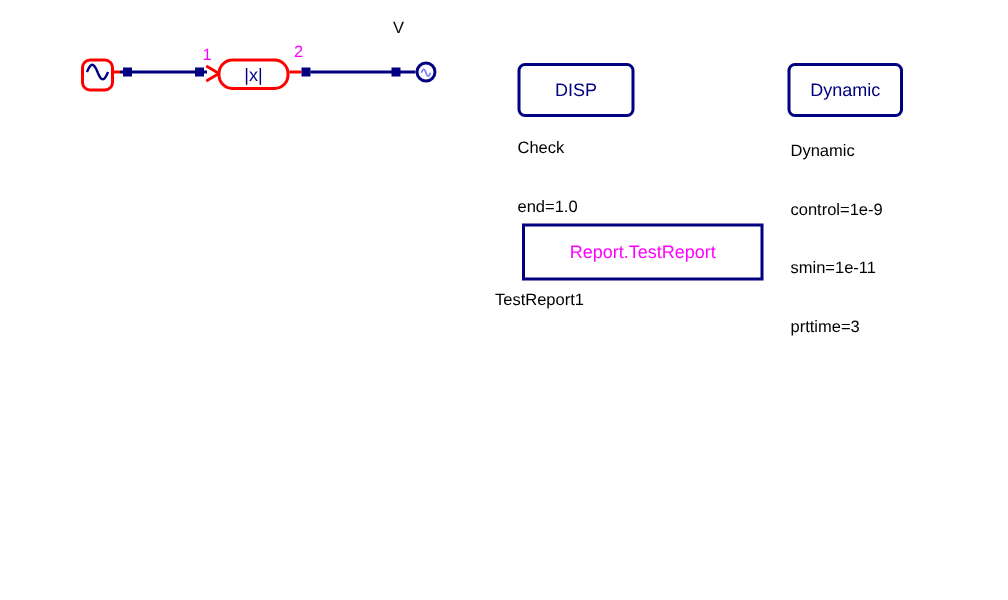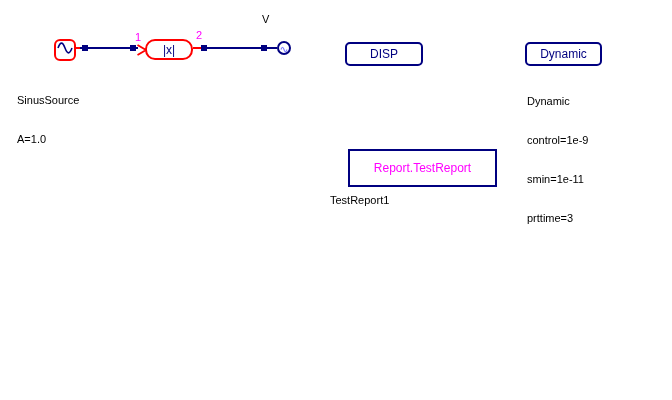--- a/index.html
+++ b/index.html
@@ -34,29 +34,29 @@
     border: 2px solid #ff0000; border-radius: 10px; background: #ffffff;
     display: flex; align-items: center; justify-content: center;
     color: #000080; font-size: 12px;
   }
   .probe-circle {
     position: absolute; left: 277px; top: 41px; width: 14px; height: 14px;
     border: 2px solid #000080; border-radius: 50%; background: #ffffff;
     display: flex; align-items: center; justify-content: center;
   }
   .title-box {
-    position: absolute; height: 24px;
+    position: absolute; height: 36px;
     border: 2px solid #000080; border-radius: 5px; background: #ffffff;
     display: flex; align-items: center; justify-content: center;
     color: #000080; font-size: 12px;
   }
   .disp-box { left: 345px; top: 42px; width: 78px; }
   .dynamic-box { left: 525px; top: 42px; width: 77px; }
   .report-box {
-    position: absolute; left: 348px; top: 149px; width: 149px; height: 38px;
+    position: absolute; left: 348px; top: 149px; width: 161px; height: 38px;
     border: 2px solid #000080; background: #ffffff;
     display: flex; align-items: center; justify-content: center;
     color: #ff00ff; font-size: 12px;
   }
   .param-block { position: absolute; color: #000000; font-size: 11px; line-height: 13px; white-space: pre; }
 </style>
 </head>
 <body>
 
 <div class="canvas">
@@ -94,27 +94,27 @@
 
   <div class="probe-circle">
     <span>
       <svg width="8" height="8" viewBox="0 0 8 8">
         <path d="M1 4.5 C2 1.5, 3 1.5, 4 4.5 C5 7.5, 6 7.5, 7 4.5" fill="none" stroke="#8080ff" stroke-width="1.2"></path>
       </svg>
     </span>
   </div>
   <div class="lbl" style="left:262px; top:13px;">V</div>
 
-  <div class="param-block" style="left:17px; top:68px;">
-    <div>SinusSource</div>
-    <div>A=1.0</div>
-  </div>
 
   <div class="title-box disp-box">
     <span>DISP</span>
+  </div>
+  <div class="param-block" style="left:345px; top:67px;">
+    <div>Check</div>
+    <div>end=1.0</div>
   </div>
 
   <div class="title-box dynamic-box">
     <span>Dynamic</span>
   </div>
   <div class="param-block" style="left:527px; top:69px;">
     <div>Dynamic</div>
     <div>control=1e-9</div>
     <div>smin=1e-11</div>
     <div>prttime=3</div>

